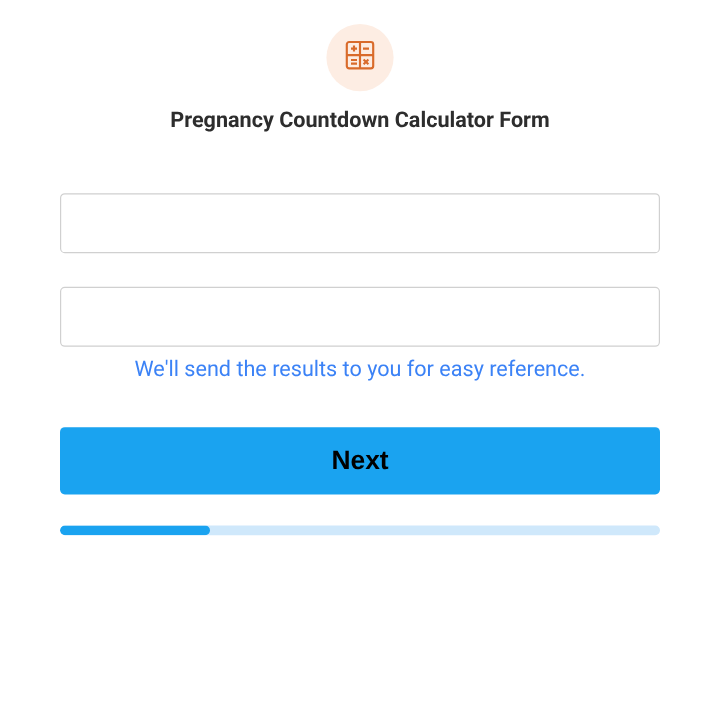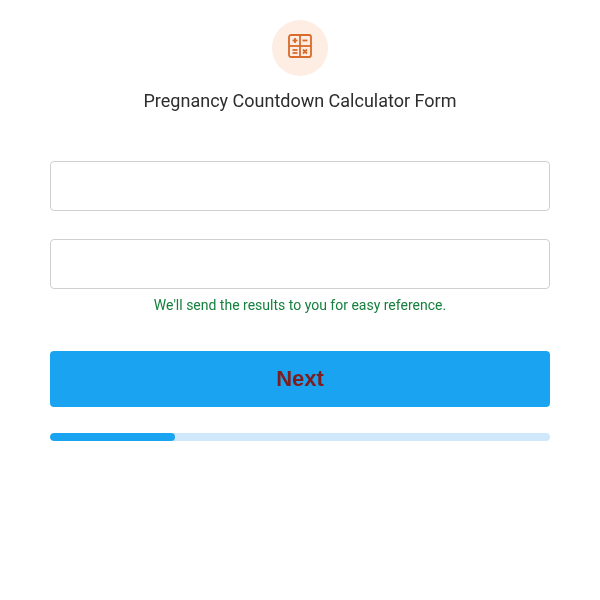--- a/index.html
+++ b/index.html
@@ -22,21 +22,21 @@
       height: 56px;
       border-radius: 50%;
       background: #fdede3;
       display: flex;
       align-items: center;
       justify-content: center;
       margin-bottom: 14px;
     }
     .form-title {
       font-size: 18px;
-      font-weight: 400;
+      font-weight: 700;
       color: #2d2d2d;
       margin-bottom: 50px;
       text-align: center;
     }
     .field-group {
       width: 100%;
       margin-bottom: 28px;
     }
     .field-label {
       display: block;
@@ -54,31 +54,31 @@
       width: 100%;
       height: 50px;
       border: 1px solid #d0d0d0;
       border-radius: 4px;
       padding: 0 14px;
       font-size: 16px;
       background: #ffffff;
     }
     .help-text {
       text-align: center;
-      font-size: 14px;
-      color: #15803d;
+      font-size: 18px;
+      color: #3b82f6;
       margin-top: 8px;
     }
     .next-button {
       width: 100%;
       height: 56px;
       background: #1aa3f0;
       border: none;
       border-radius: 4px;
-      color: #7f1d1d;
+      color: #000000;
       font-size: 22px;
       font-weight: 600;
       cursor: pointer;
       margin-top: 10px;
       margin-bottom: 26px;
     }
     .progress-bar {
       width: 100%;
       height: 8px;
       background: #cfe8fb;

